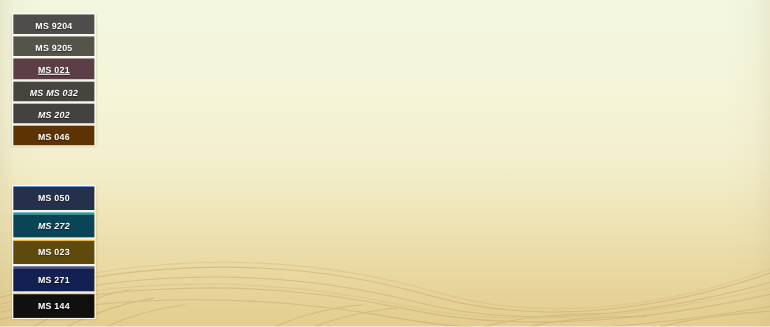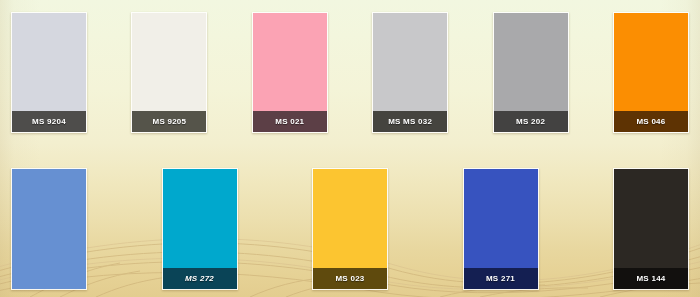--- a/index.html
+++ b/index.html
@@ -61,20 +61,21 @@
   }
 
   .swatch-row {
     position: absolute;
     left: 0;
     width: 700px;
     display: flex;
     justify-content: space-between;
     padding: 0 11px;
     box-sizing: border-box;
+    flex-direction: column;
   }
   #swatch-row-top    { top: 12px;  height: 121px; }
   #swatch-row-bottom { top: 168px; height: 122px; }
 
   .swatch-tile {
     position: relative;
     width: 76px;
     height: 100%;
     box-sizing: border-box;
     display: flex;
@@ -140,44 +141,45 @@
       <div class="swatch-label" style="background-color: rgb(78, 77, 75);">MS 9204</div>
     </div>
 
     <div class="swatch-tile">
       <div class="swatch-color" style="background-color: rgb(241, 239, 232);"></div>
       <div class="swatch-label" style="background-color: rgb(85, 84, 74);">MS 9205</div>
     </div>
 
     <div class="swatch-tile">
       <div class="swatch-color" style="background-color: rgb(251, 163, 180);"></div>
-      <div class="swatch-label" style="background-color: rgb(92, 63, 70);">MS 021</div>
+      <div class="swatch-label" style="background-color: rgb(92, 63, 70); text-decoration: underline;">MS 021</div>
     </div>
 
     <div class="swatch-tile">
       <div class="swatch-color" style="background-color: rgb(200, 200, 202);"></div>
-      <div class="swatch-label" style="background-color: rgb(69, 68, 63);">MS MS 032</div>
+      <div class="swatch-label" style="background-color: rgb(69, 68, 63); font-style: italic;">MS MS 032</div>
     </div>
 
     <div class="swatch-tile">
       <div class="swatch-color" style="background-color: rgb(169, 169, 171);"></div>
-      <div class="swatch-label" style="background-color: rgb(67, 66, 65);">MS 202</div>
+      <div class="swatch-label" style="background-color: rgb(67, 66, 65); font-style: italic;">MS 202</div>
     </div>
 
     <div class="swatch-tile">
       <div class="swatch-color" style="background-color: rgb(251, 142, 2);"></div>
       <div class="swatch-label" style="background-color: rgb(94, 51, 3);">MS 046</div>
     </div>
 
   </div>
 
   <div class="swatch-row" id="swatch-row-bottom">
 
     <div class="swatch-tile">
       <div class="swatch-color" style="background-color: rgb(102, 144, 210);"></div>
+      <div class="swatch-label" style="background-color: rgb(37, 49, 76);">MS 050</div>
     </div>
 
     <div class="swatch-tile">
       <div class="swatch-color" style="background-color: rgb(0, 168, 205);"></div>
       <div class="swatch-label" style="background-color: rgb(10, 68, 87); font-style: italic;">MS 272</div>
     </div>
 
 
     <div class="swatch-tile">
       <div class="swatch-color" style="background-color: rgb(252, 197, 48);"></div>

